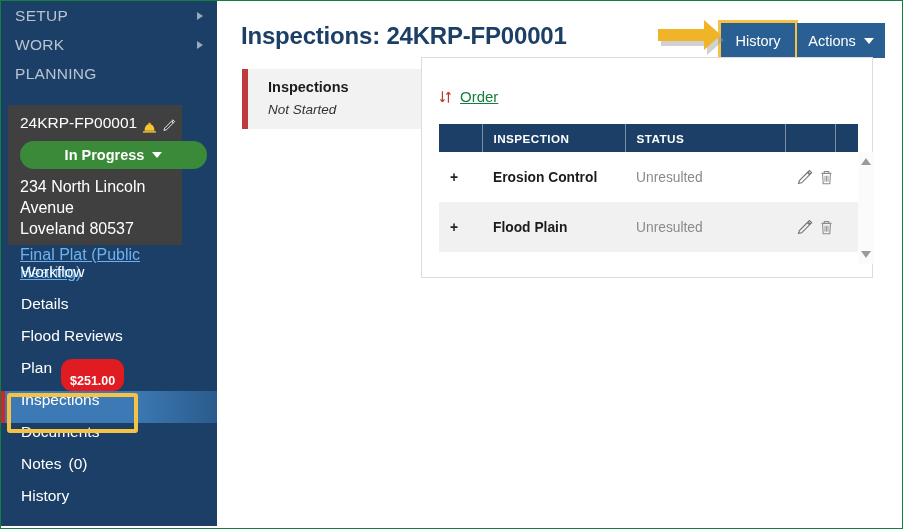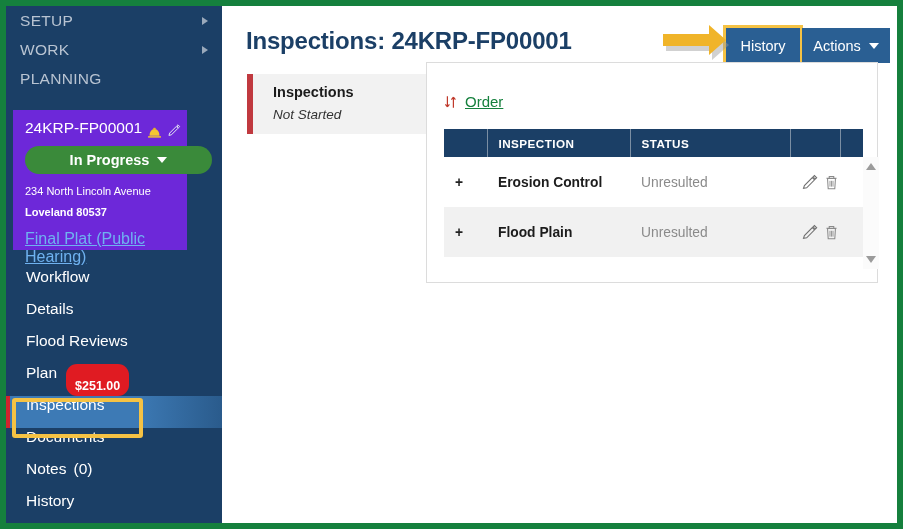--- a/index.html
+++ b/index.html
@@ -5,21 +5,21 @@
   * { box-sizing: border-box; margin: 0; padding: 0; }
   html, body {
     width: 903px; height: 529px;
     font-family: "Liberation Sans", sans-serif;
     background: #ffffff;
     overflow: hidden;
   }
   #app {
     position: relative;
     width: 903px; height: 529px;
-    border: 6px solid #15803d;
+    border: 1px solid #15803d;
     background: #ffffff;
     overflow: hidden;
   }
 
   
   #sidebar {
     position: absolute; left: 0; top: 0;
     width: 216px; height: 525px;
     background: #1b3f66;
     color: #ffffff;
@@ -38,21 +38,21 @@
     transform: translateY(-50%);
     width: 0; height: 0;
     border-left: 6px solid #9aa9bb;
     border-top: 4.5px solid transparent;
     border-bottom: 4.5px solid transparent;
   }
 
   #record-card {
     position: absolute; left: 7px; top: 104px;
     width: 174px; height: 140px;
-    background: #6d28d9;
+    background: #404040;
     padding: 9px 0 0 12px;
   }
   #record-id-row {
     display: flex; align-items: center; gap: 5px;
     font-size: 15.5px; color: #ffffff;
     white-space: nowrap;
   }
   .hardhat {
     display: inline-block; width: 15px; height: 11px;
     position: relative; top: 1px;
@@ -68,22 +68,22 @@
     gap: 8px;
     color: #ffffff; font-size: 14.5px; font-weight: bold;
     cursor: pointer;
   }
   #status-btn .dncaret {
     width: 0; height: 0;
     border-top: 6px solid #ffffff;
     border-left: 5px solid transparent;
     border-right: 5px solid transparent;
   }
-  .addr-line { margin-top: 7px; font-size: 11px; color: #ffffff; line-height: 21px; }
-  .addr-line.second { margin-top: 0; font-weight: bold; }
+  .addr-line { margin-top: 7px; font-size: 16px; color: #ffffff; line-height: 21px; }
+  .addr-line.second { margin-top: 0; }
   #record-link {
     display: inline-block; margin-top: 7px;
     font-size: 16px; color: #6fb2f0;
     text-decoration: underline; cursor: pointer;
   }
 
   #nav-list { position: absolute; left: 0; top: 262px; width: 216px; }
   .nav-item {
     position: relative;
     height: 32px;

